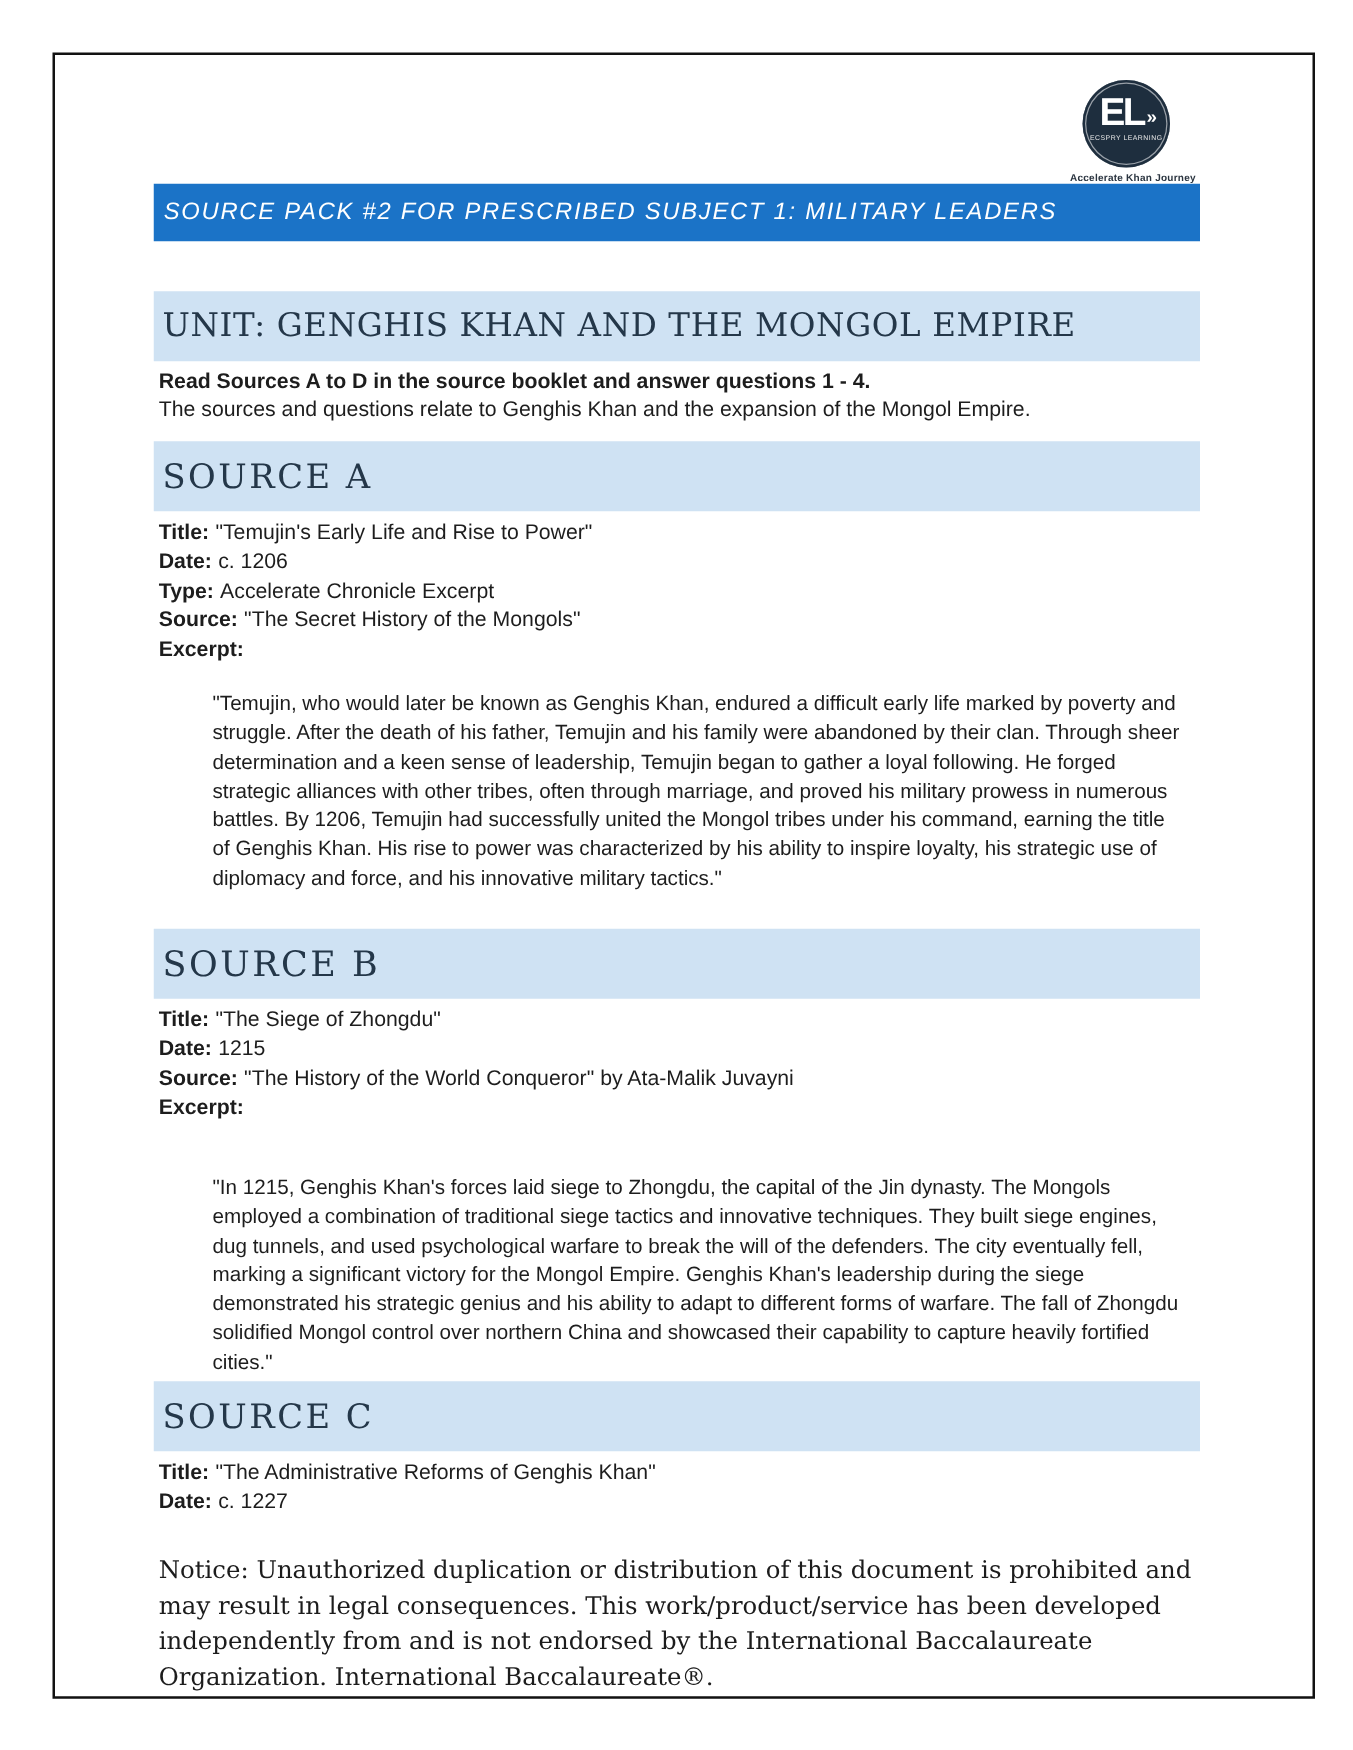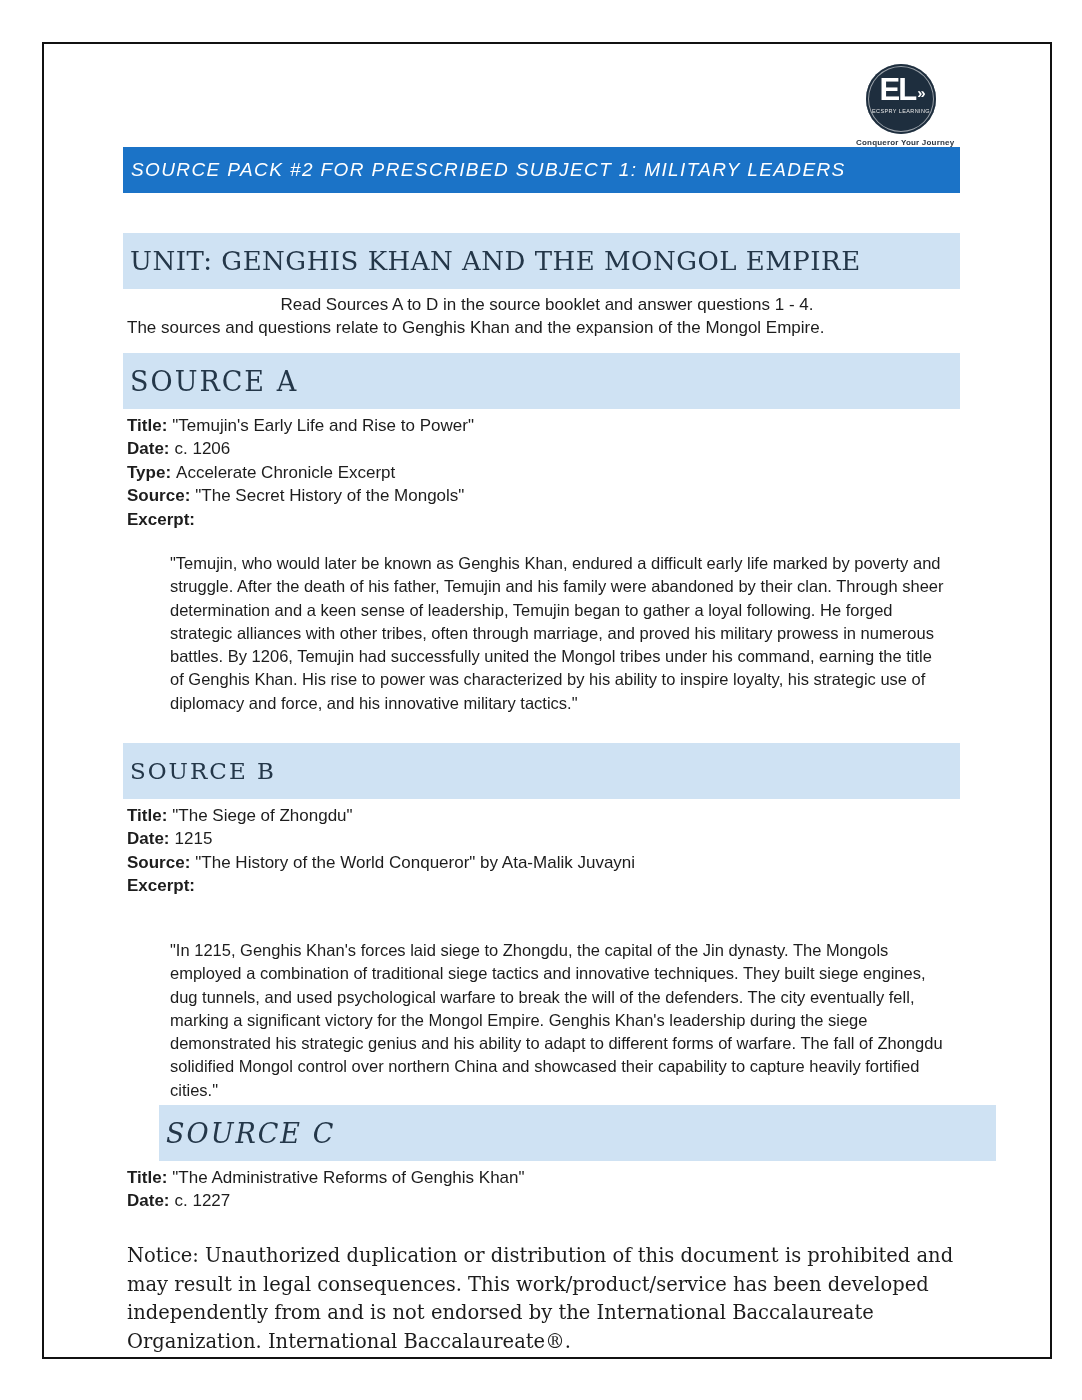--- a/index.html
+++ b/index.html
@@ -22,27 +22,27 @@
   .banner{position:absolute;left:79px;top:103px;width:837px;height:46px;background:var(--banner-blue,#1b73c7);
     display:flex;align-items:center;box-sizing:border-box;padding-left:8px;}
   .banner span{color:#ffffff;font-style:italic;font-size:19px;letter-spacing:1.4px;white-space:nowrap;}
 
   
   .h-bar{position:absolute;left:79px;width:837px;height:56px;background:var(--bar-blue,#cfe2f3);
     display:flex;align-items:center;box-sizing:border-box;padding-left:7px;
     font-family:"DejaVu Serif", serif;color:var(--heading-navy,#243749);}
   .h-bar.unit{top:189px;font-size:26px;letter-spacing:.5px;}
   .h-bar.src-a{top:309px;font-size:27px;letter-spacing:2px;}
-  .h-bar.src-b{top:699px;font-size:23px;letter-spacing:2px;}
-  .h-bar.src-c{top:1061px;font-size:27px;letter-spacing:2px;font-style:italic;margin-left:36px;}
+  .h-bar.src-b{top:699px;font-size:28px;letter-spacing:2px;}
+  .h-bar.src-c{top:1061px;font-size:27px;letter-spacing:2px;}
 
   
   .intro{position:absolute;left:83px;top:249px;width:840px;color:#1d1d1d;font-size:17px;line-height:23px;}
   .intro p{margin:0;}
-  .intro .bold{font-weight:normal;text-align:center;}
+  .intro .bold{font-weight:bold;}
 
   
   .meta{position:absolute;left:83px;width:840px;color:#1d1d1d;font-size:17px;line-height:23.4px;}
   .meta.m-a{top:370px;} .meta.m-b{top:760px;} .meta.m-c{top:1122px;}
   .meta .lbl{font-weight:bold;margin-right:5px;}
 
   
   .excerpt{position:absolute;left:126px;width:775px;color:#1d1d1d;font-size:16.5px;line-height:23.3px;margin:0;}
   .excerpt.e-a{top:508px;} .excerpt.e-b{top:895px;}
 
@@ -53,21 +53,21 @@
 </head>
 <body>
 
 <div class="page">
 
   <div class="logo">
     <div class="logo-circle">
       <div class="logo-el"><span>EL</span><span class="chev">»</span></div>
       <div class="logo-brand">ECSPRY LEARNING</div>
     </div>
-    <div class="logo-tagline">Conqueror Your Journey</div>
+    <div class="logo-tagline">Accelerate Khan Journey</div>
   </div>
 
   <div class="banner">
     <span>SOURCE PACK #2 FOR PRESCRIBED SUBJECT 1: MILITARY LEADERS</span>
   </div>
 
   <div class="h-bar unit">
     <span>UNIT: GENGHIS KHAN AND THE MONGOL EMPIRE</span>
   </div>
 

